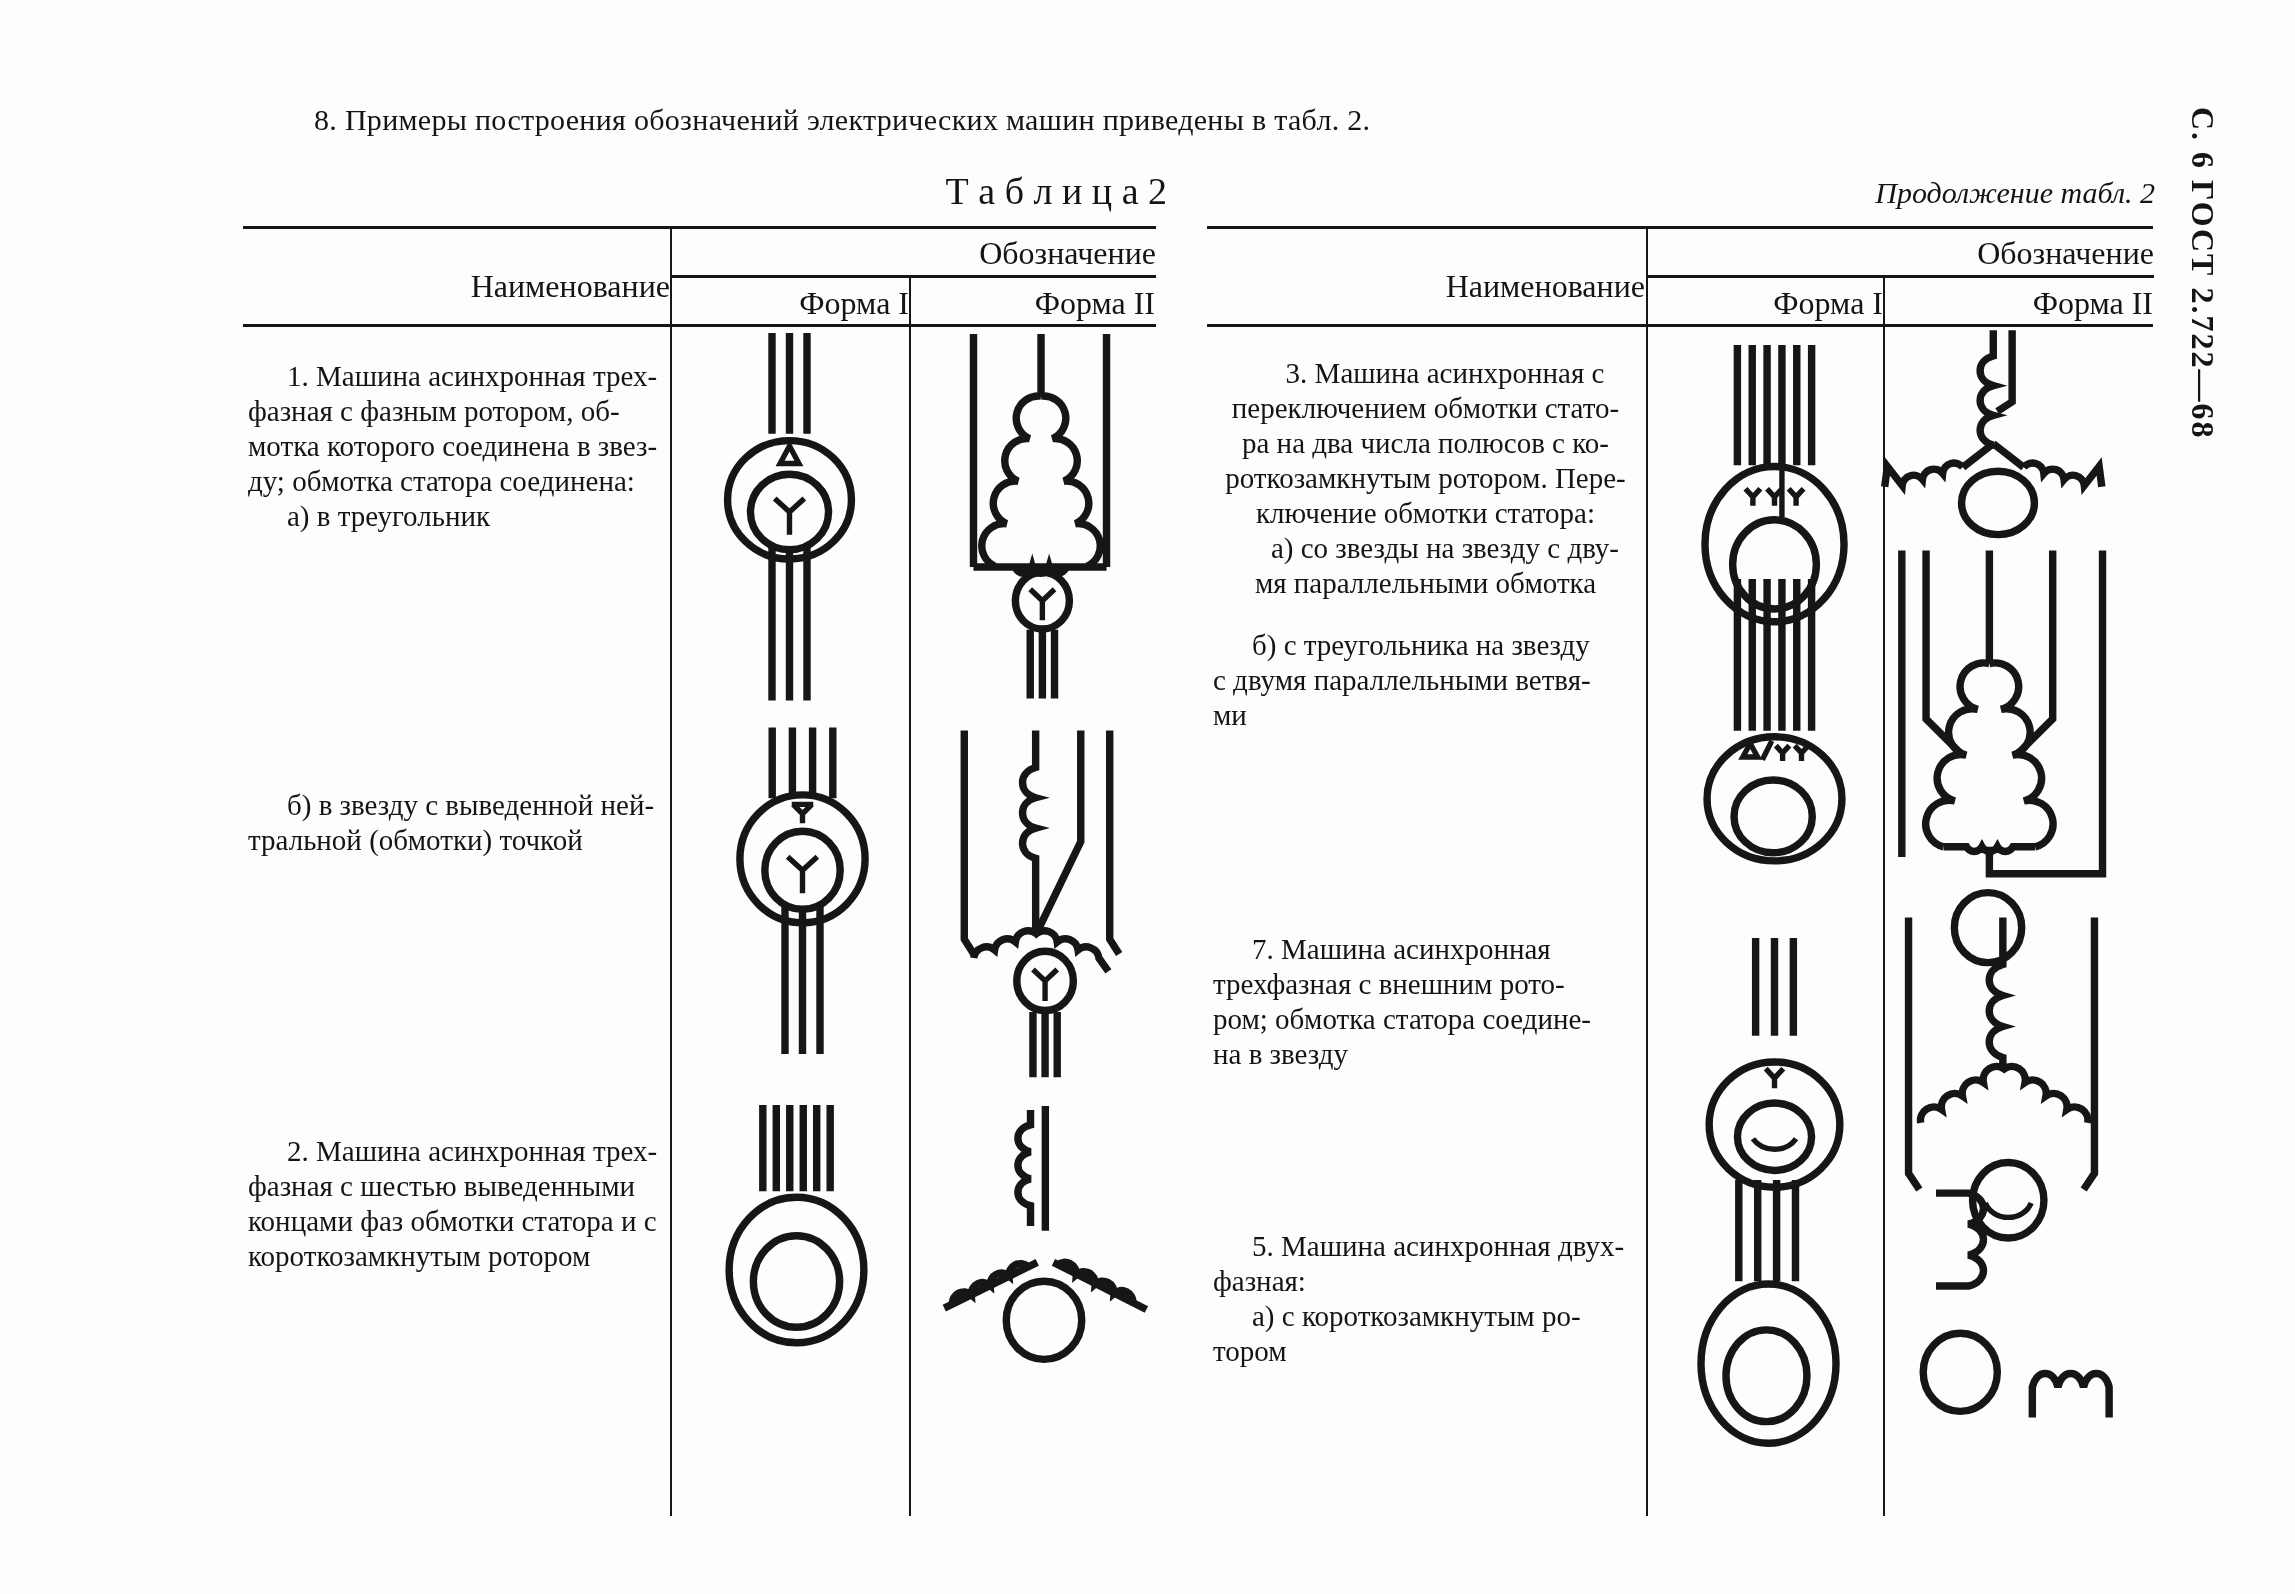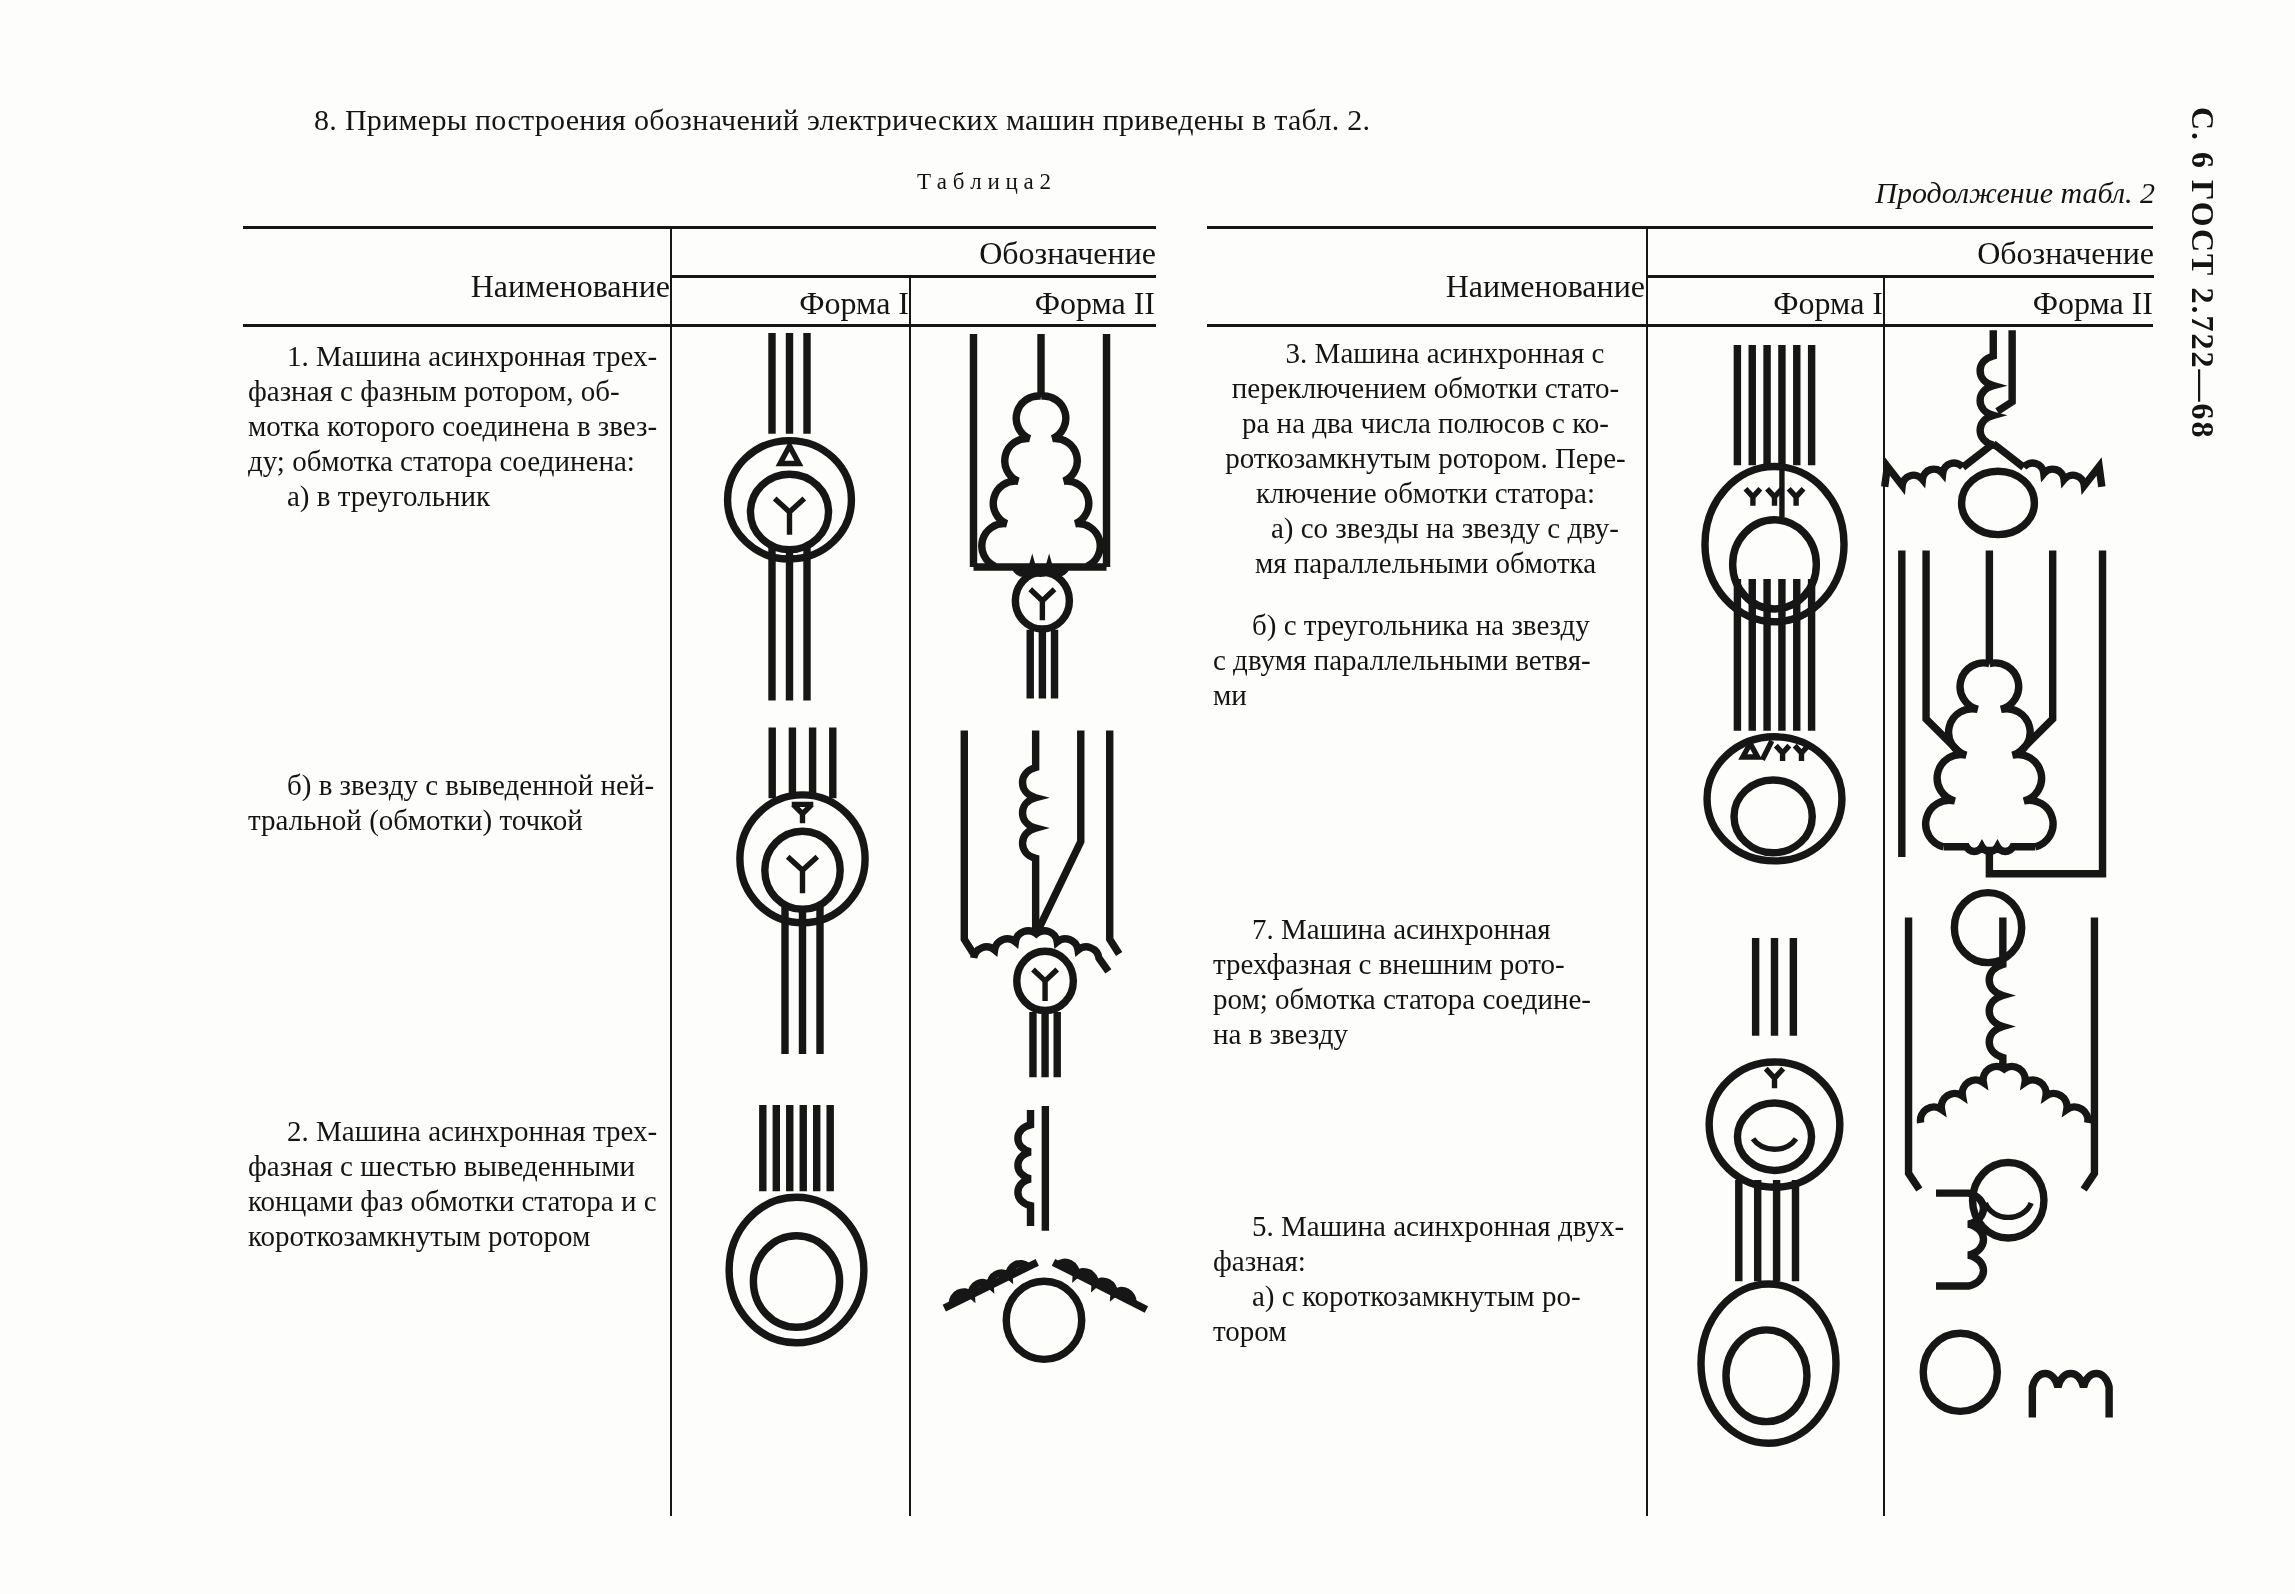--- a/index.html
+++ b/index.html
@@ -10,36 +10,36 @@
     font-family:"Liberation Serif","DejaVu Serif",serif;
     color:#141414;
     overflow:hidden;
   }
   .heading{
     position:absolute;left:314px;top:103px;width:1417px;
     font-size:30px;letter-spacing:0.3px;
   }
   .tbl-caption{
     position:absolute;left:917px;top:169px;width:250px;
-    font-size:23px;text-align:left;white-space:pre;
+    font-size:38px;text-align:right;white-space:pre;
   }
   .cont-caption{
     position:absolute;left:1727px;top:164px;width:428px;
     font-size:30px;font-style:italic;text-align:right;margin-top:12px;
   }
   .page-marker{
     position:absolute;left:2184px;top:107px;height:472px;
     writing-mode:vertical-rl;text-orientation:sideways;
     font-size:32px;font-weight:bold;letter-spacing:2px;white-space:nowrap;
   }
   .rule-h{position:absolute;height:2.7px;background:#161616;}
   .rule-v{position:absolute;width:2px;background:#161616;}
   .hdr{position:absolute;font-size:32px;text-align:right;}
   .cell-text{
-    position:absolute;font-size:29px;line-height:1.21;
+    position:absolute;font-size:29px;line-height:1.21;margin-top:20px;
   }
   .cell-text p{margin:0;text-indent:39px;white-space:pre-line;}
   .sym{position:absolute;overflow:visible;}
   .sym path,.sym line,.sym ellipse,.sym circle,.sym polyline{
     fill:none;stroke:#161616;stroke-width:11;stroke-linecap:butt;stroke-linejoin:miter;
   }
   .sym .thin{stroke-width:8;}
 </style>
 </head>
 <body>

